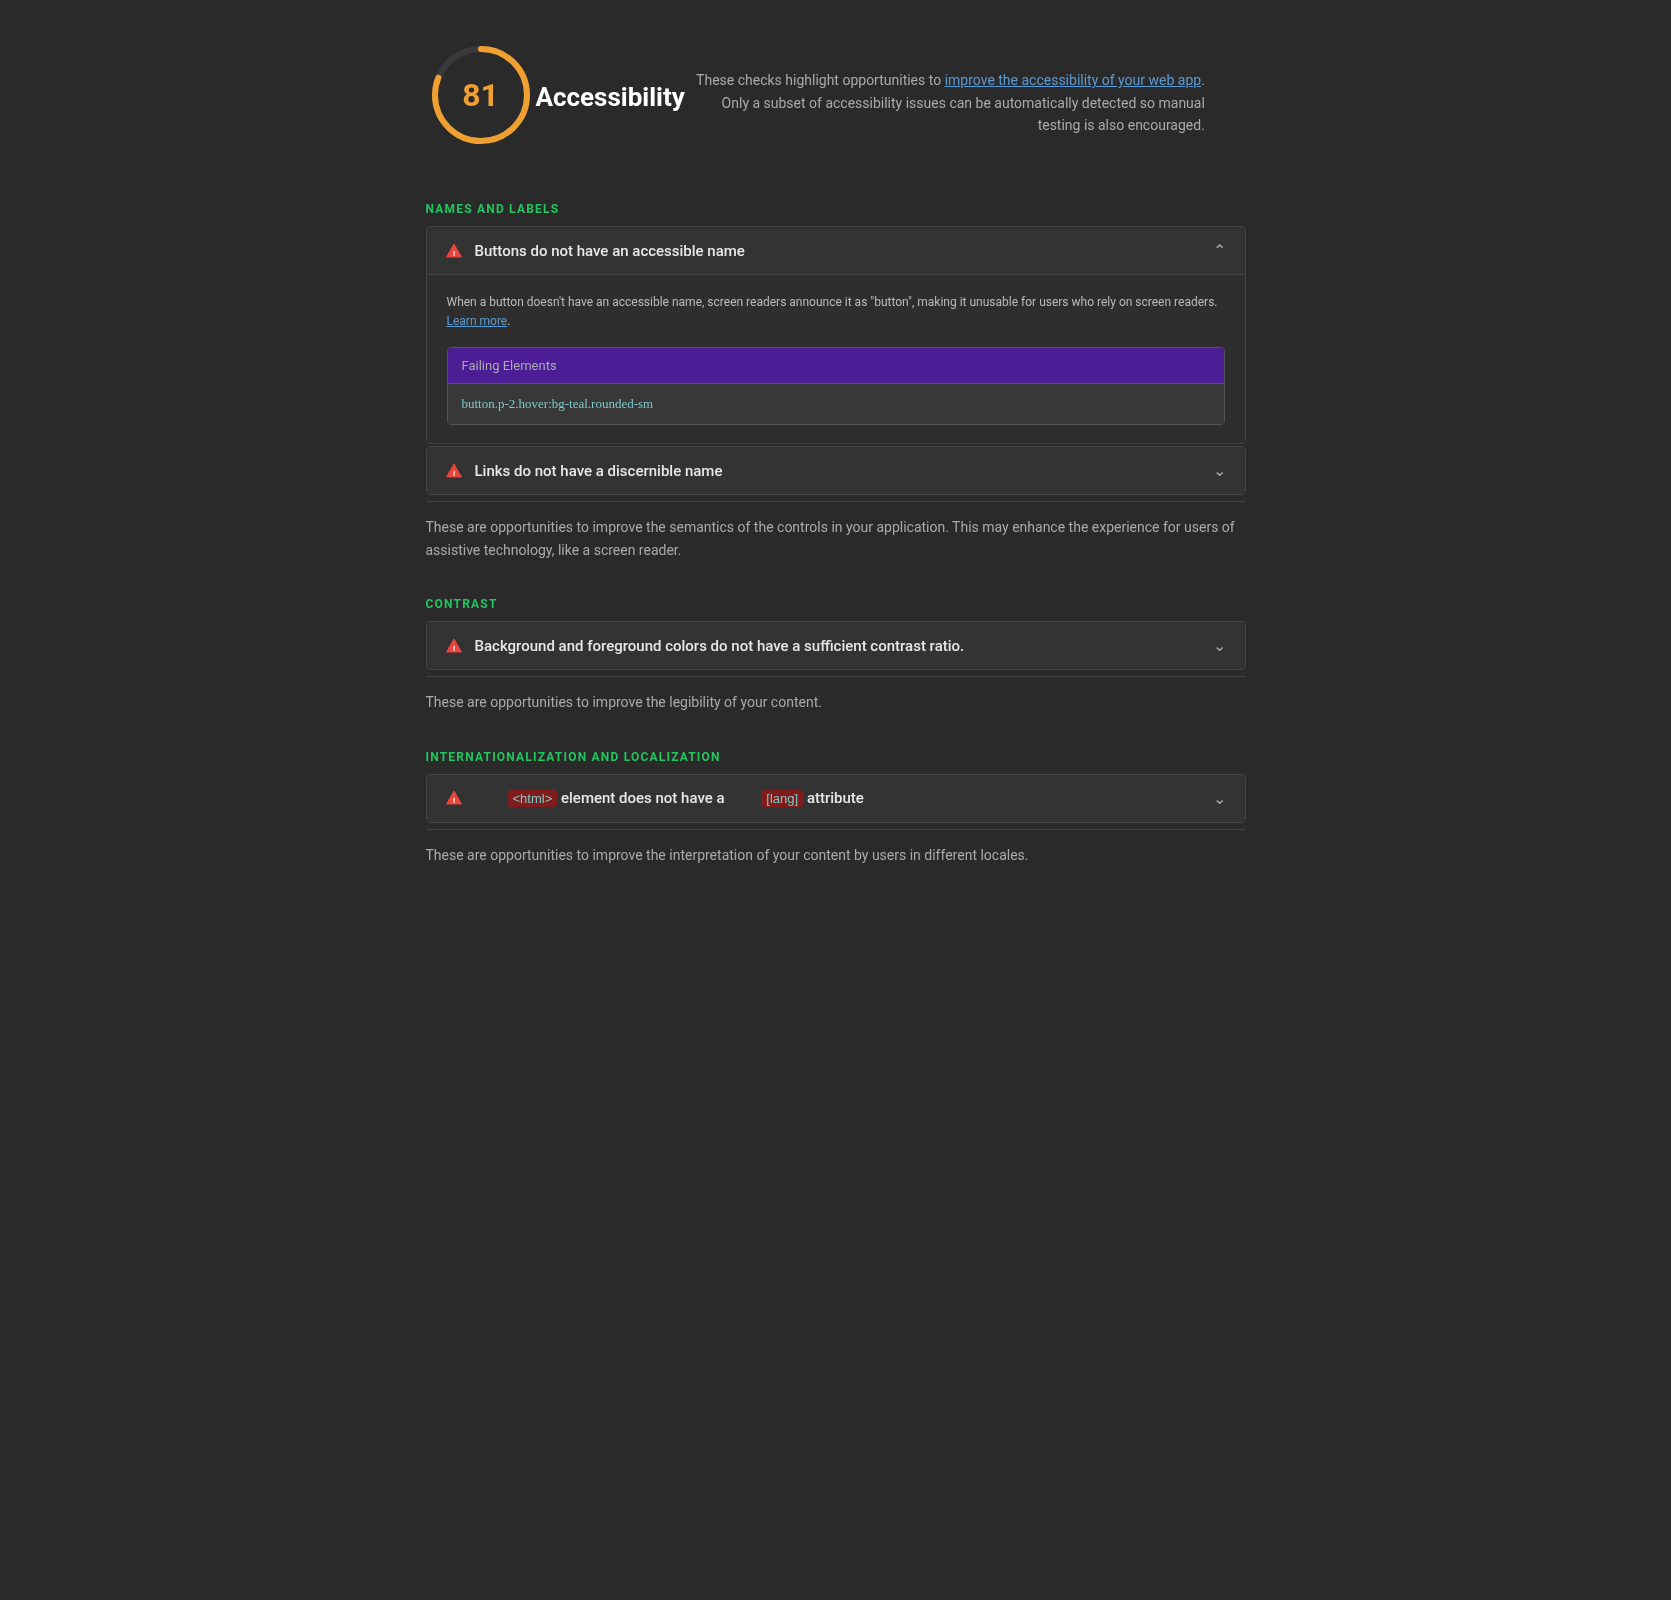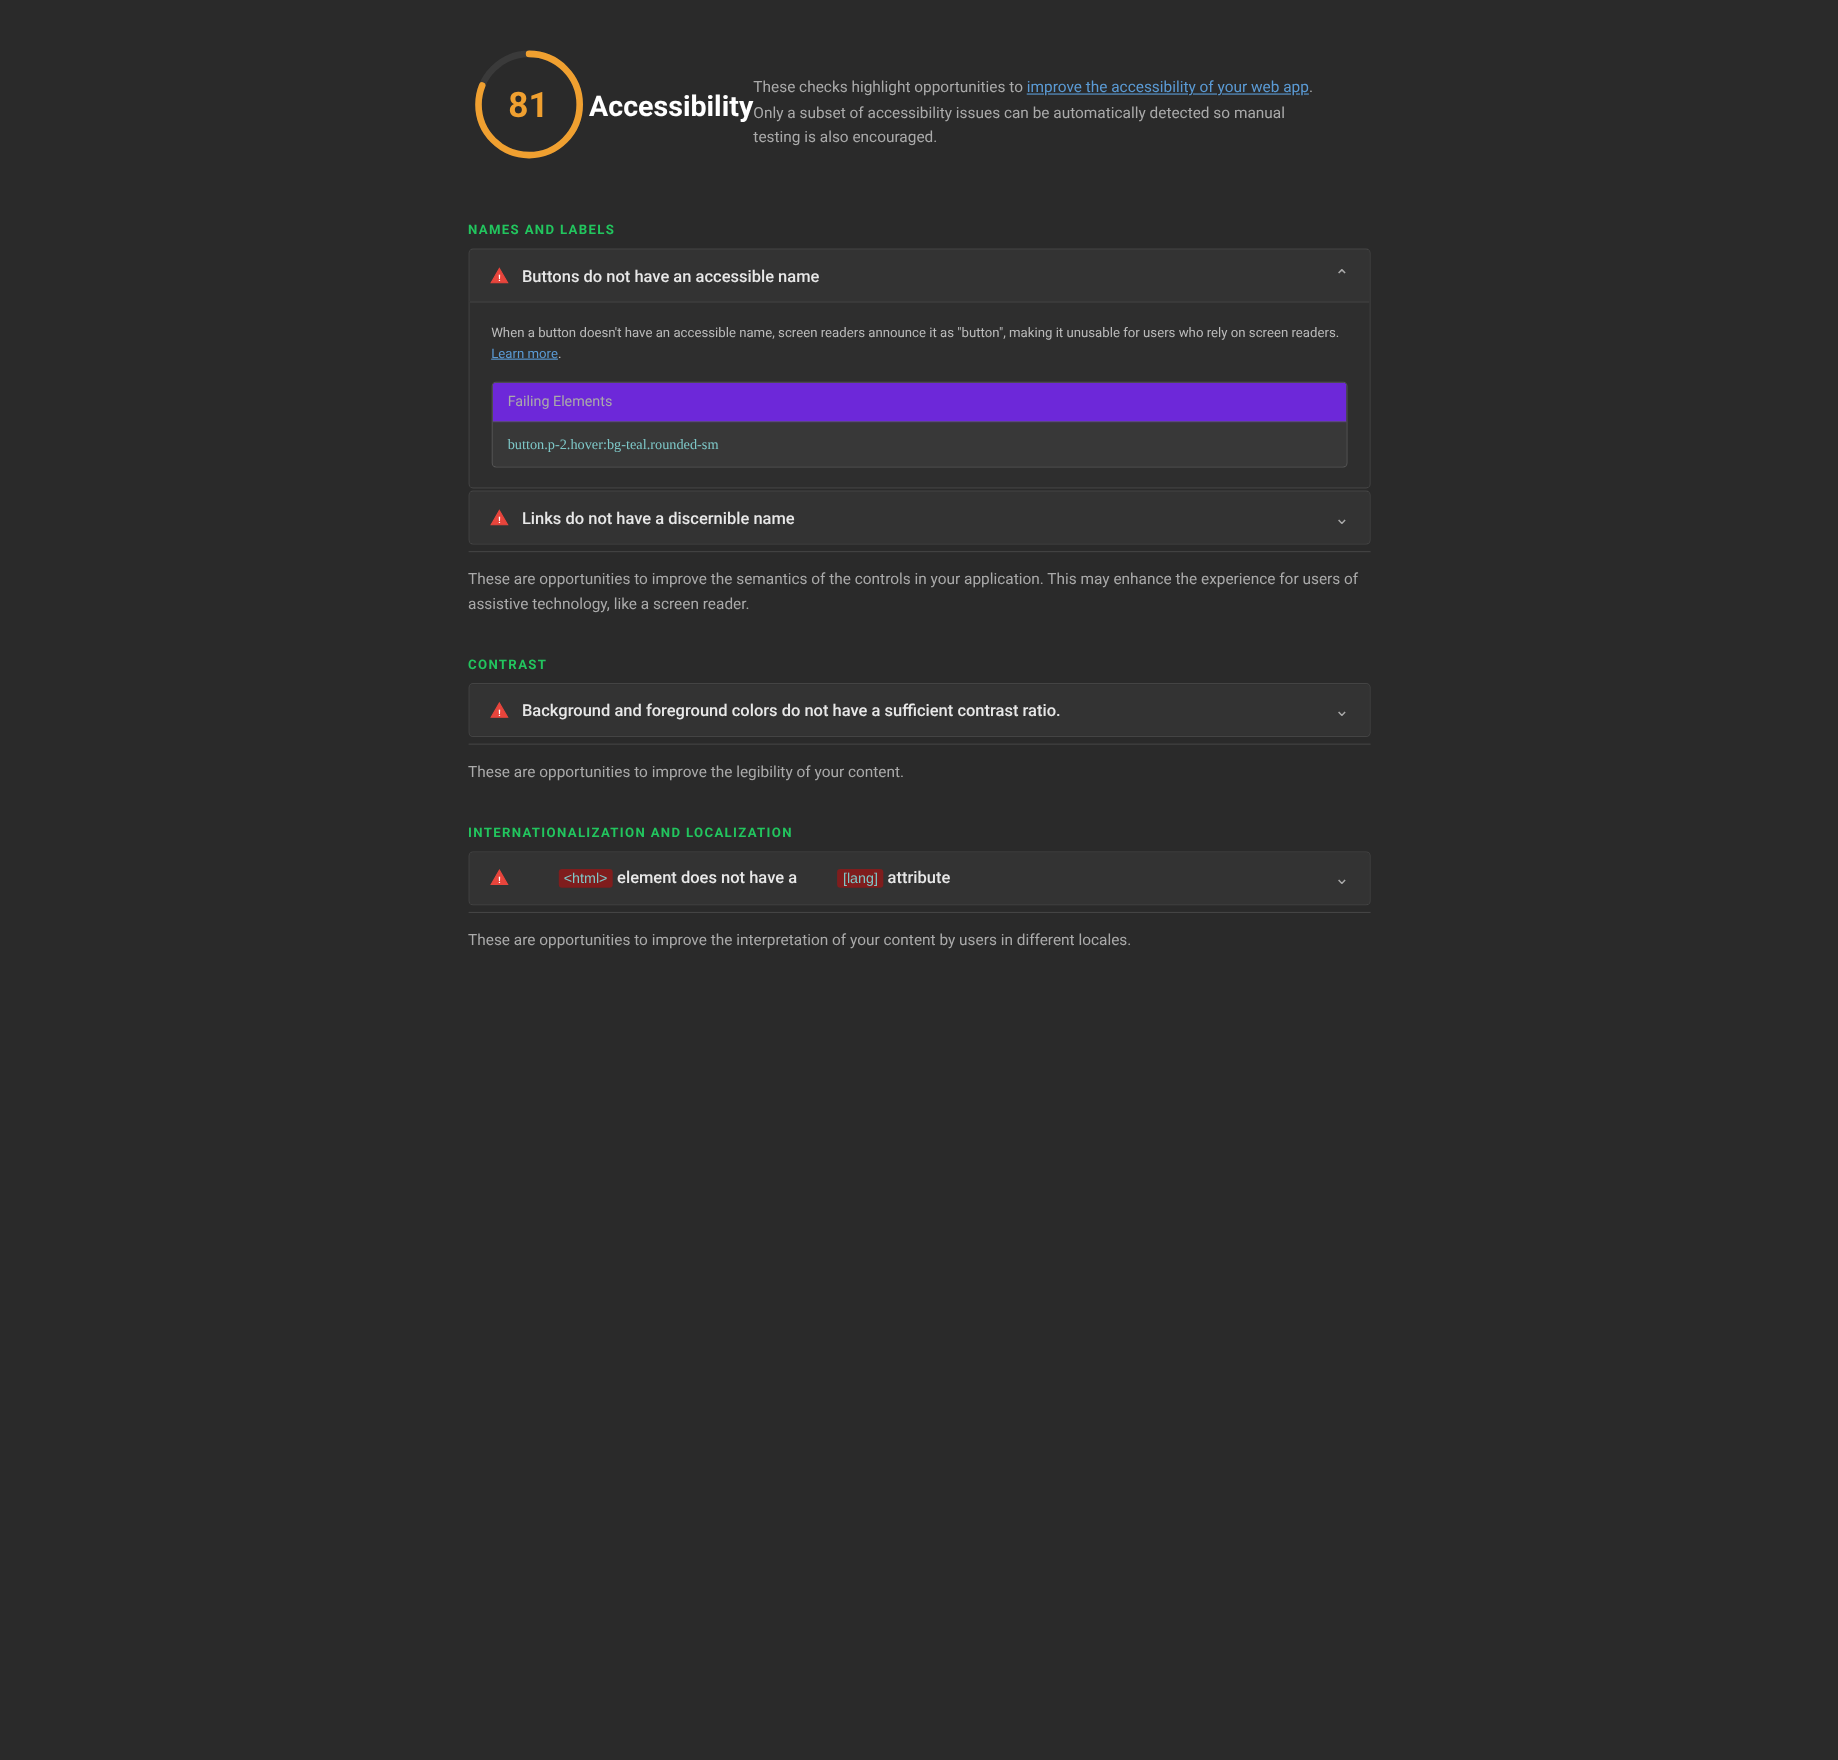--- a/index.html
+++ b/index.html
@@ -66,21 +66,21 @@
     }
 
     .page-title {
       font-size: 26px;
       font-weight: 700;
       color: #ffffff;
       margin-bottom: 12px;
     }
 
     .page-description {
-      text-align: left;
+      text-align: right;
       color: #aaaaaa;
       font-size: 14px;
       line-height: 1.6;
       max-width: 520px;
     }
 
     .page-description a {
       color: #5b9bd5;
       text-decoration: underline;
     }
@@ -170,21 +170,21 @@
     .failing-elements-box {
       border: 1px solid #555555;
       border-radius: 4px;
       overflow: hidden;
     }
 
     .failing-elements-header {
       padding: 10px 14px;
       font-size: 13px;
       color: #aaaaaa;
-      background-color: #6d28d9;
+      background-color: #4c1d95;
       border-bottom: 1px solid #555555;
     }
 
     .failing-elements-code {
       padding: 12px 14px;
       background-color: #383838;
       font-family: Liberation Serif, serif;
       font-size: 13px;
       color: #7ec8c8;
     }

